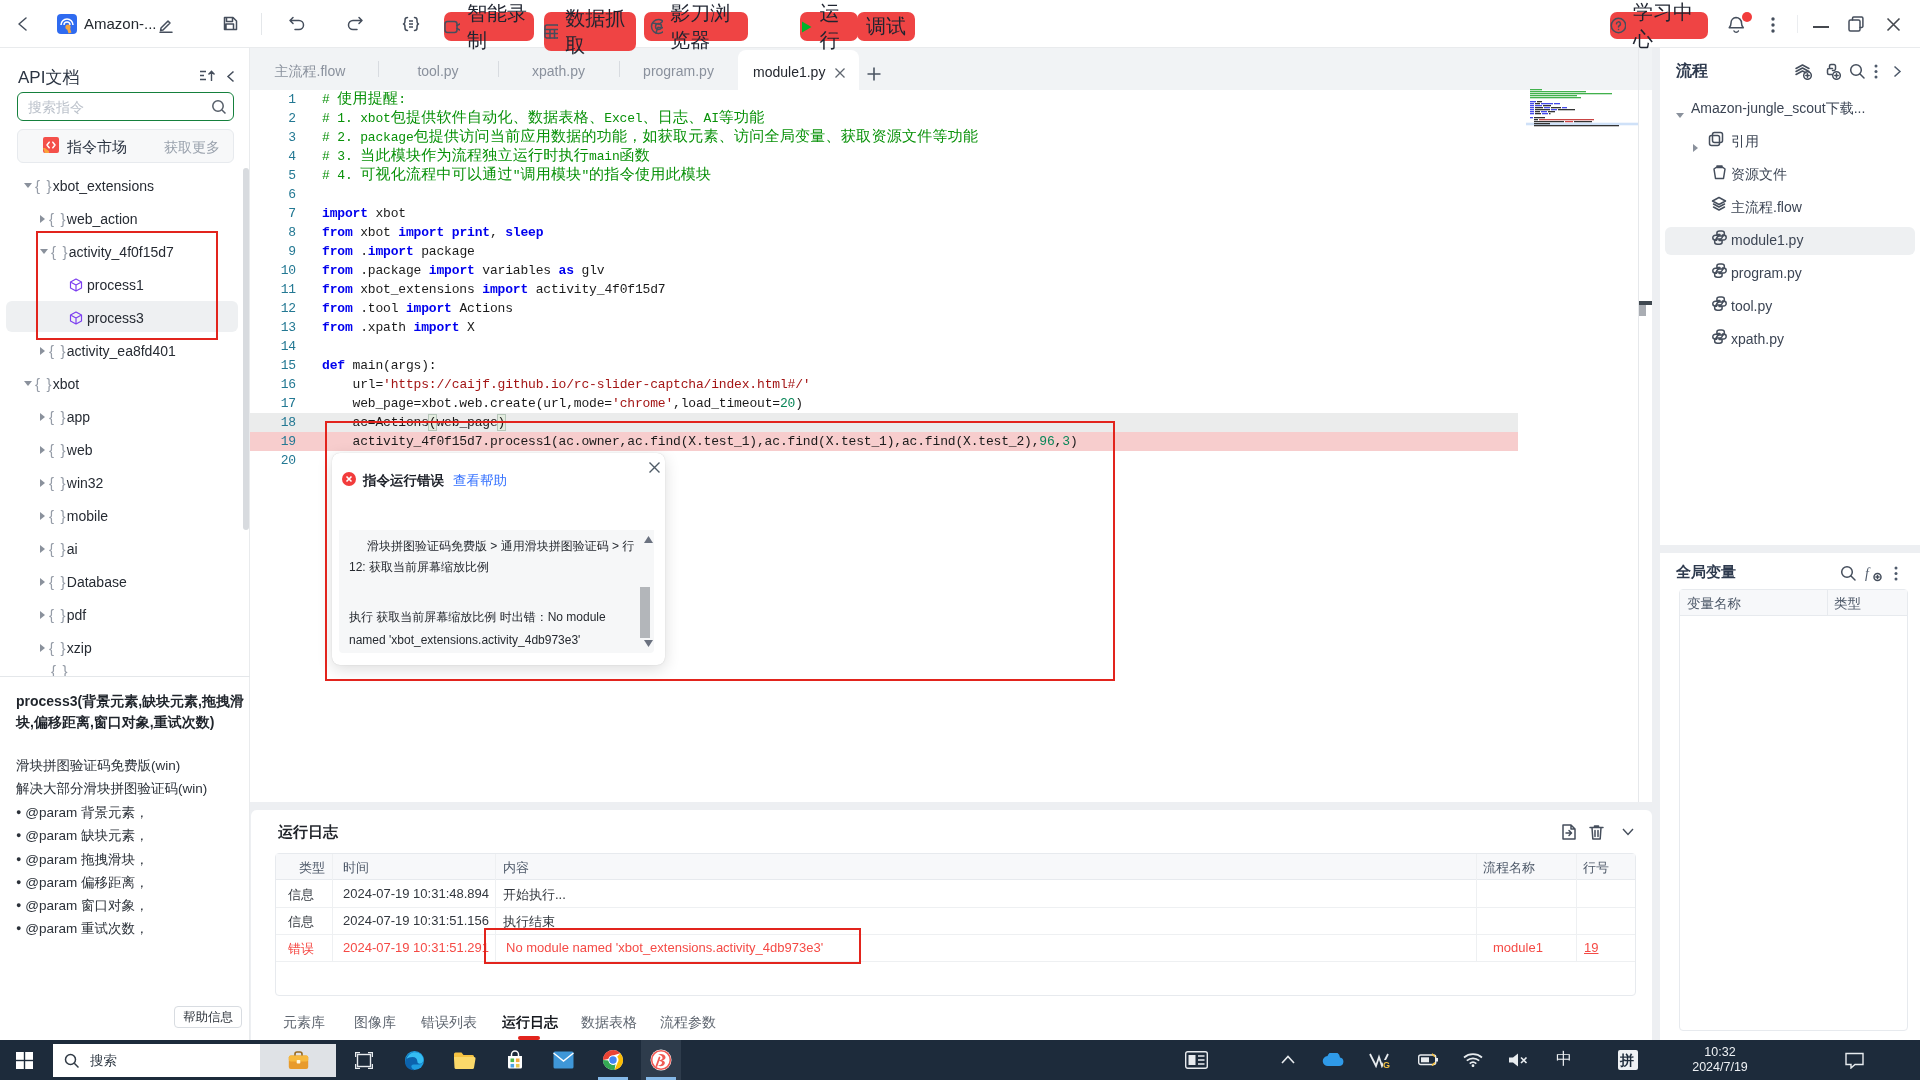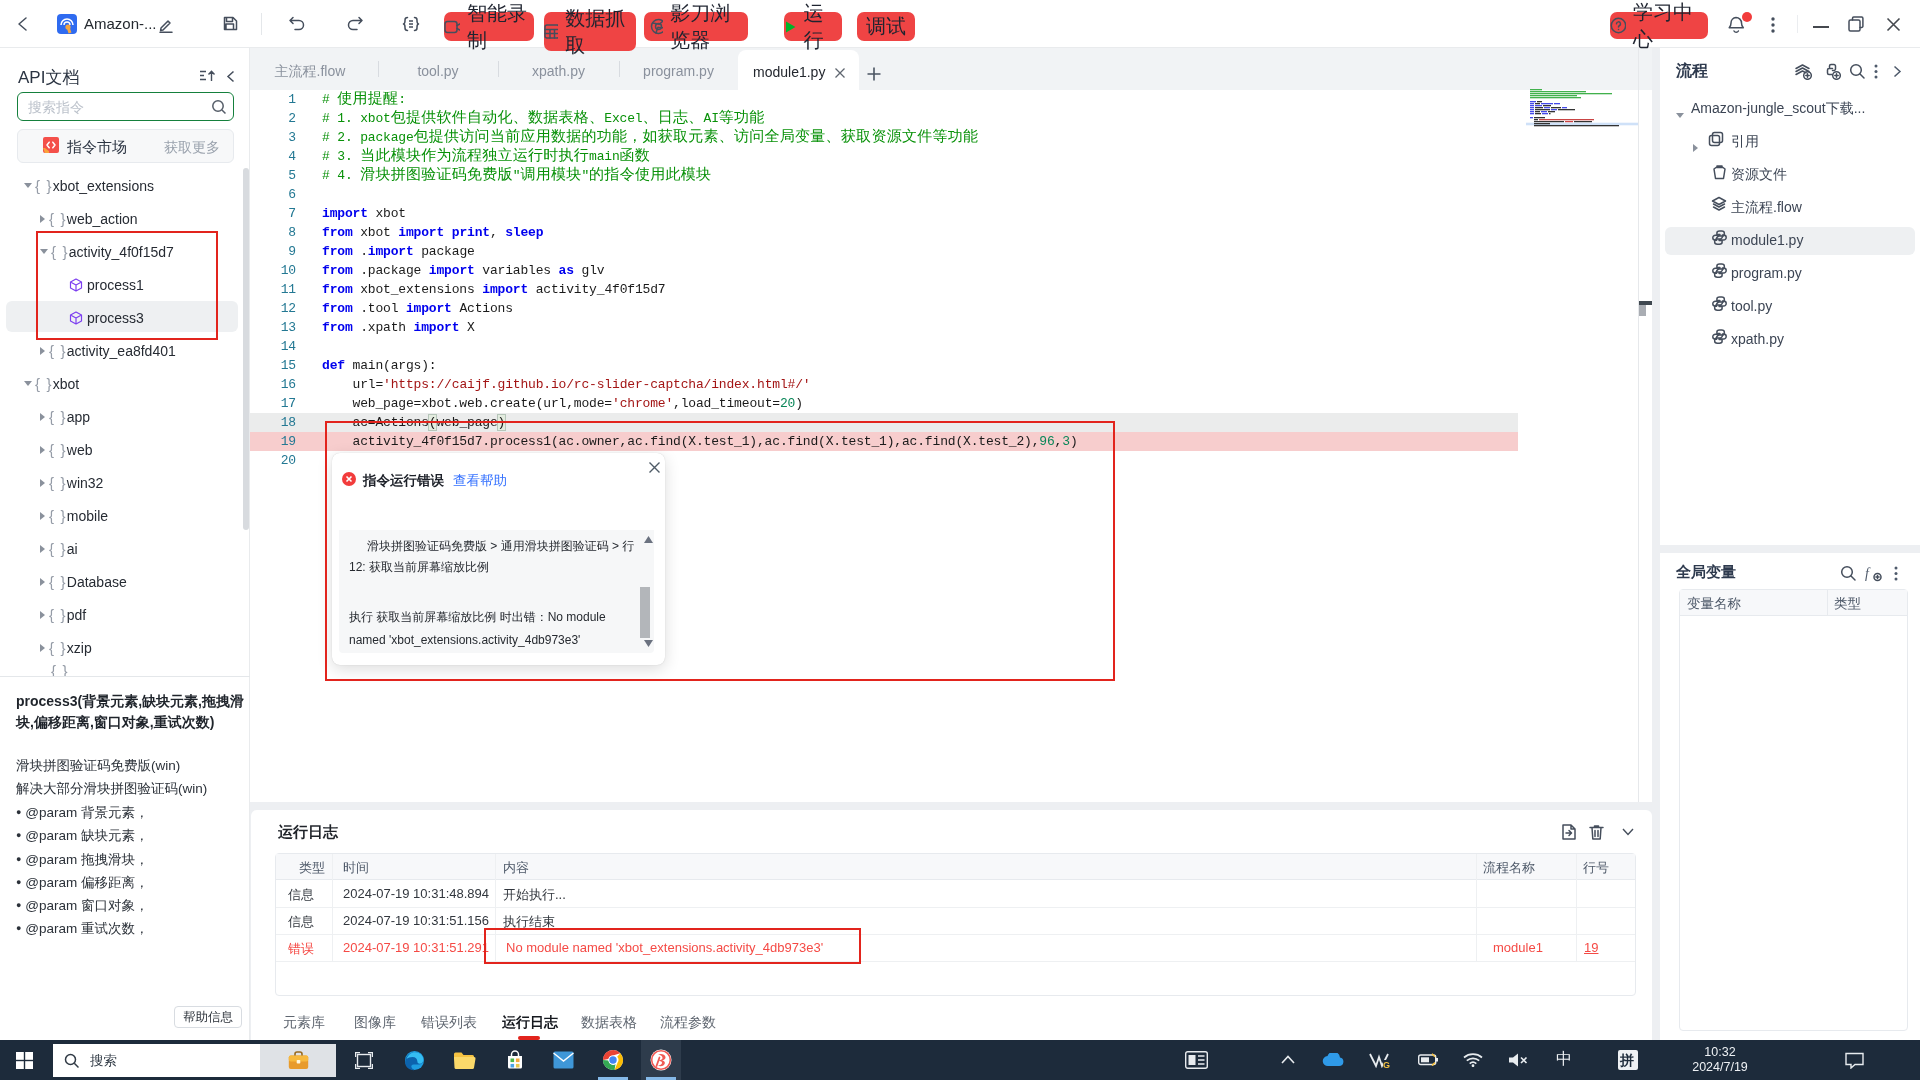--- a/index.html
+++ b/index.html
@@ -68,21 +68,21 @@
       <span>数据抓取</span>
   </div>
   <div class="btn abs" style="left:644px;top:12px;width:104px;height:29px;padding-left:6px;">
     <svg width="17" height="17">
         <circle cx="8.5" cy="8.5" r="7" class="ic" stroke-width="1.4"></circle>
         <circle cx="8.5" cy="8.5" r="3" class="ic" stroke-width="1.3"></circle>
         <path class="ic" stroke-width="1.3" d="M2.5 5 l6.2 1 M13 3 l-4 3.5 M14.8 10 l-6-0.5 M6 14.8 l2-5.5"></path>
       </svg>
       <span>影刀浏览器</span>
   </div>
-  <div class="btn abs" style="left:784px;top:12px;width:58px;height:29px;">
+  <div class="btn abs" style="left:800px;top:12px;width:58px;height:29px;">
     <svg width="13" height="14">
         <path d="M2 1.5 L11.5 7 L2 12.5 Z" fill="#00b42a"></path>
       </svg>
       <span>运行</span>
   </div>
   <div class="btn abs" style="left:857px;top:12px;width:58px;height:29px;">
       <span>调试</span>
     </div>
   <div class="btn abs" style="left:1610px;top:12px;width:98px;height:27px;">
     <svg width="17" height="17">
@@ -214,21 +214,21 @@
     <div class="abs" style="left:0;top:341.5px;width:1268px;height:19px;background:#f7cdcd;"></div>
     <div class="lnum" style="left:0;top:-0.5px;">1</div>
     <div class="codeline" style="left:72px;top:-0.5px;"><span class="cmt"># <span class="cj">使用提醒</span>:</span></div>
     <div class="lnum" style="left:0;top:18.5px;">2</div>
     <div class="codeline" style="left:72px;top:18.5px;"><span class="cmt"># 1. xbot<span class="cj">包提供软件自动化、数据表格、</span>Excel<span class="cj">、日志、</span>AI<span class="cj">等功能</span></span></div>
     <div class="lnum" style="left:0;top:37.5px;">3</div>
     <div class="codeline" style="left:72px;top:37.5px;"><span class="cmt"># 2. package<span class="cj">包提供访问当前应用数据的功能，如获取元素、访问全局变量、获取资源文件等功能</span></span></div>
     <div class="lnum" style="left:0;top:56.5px;">4</div>
     <div class="codeline" style="left:72px;top:56.5px;"><span class="cmt"># 3. <span class="cj">当此模块作为流程独立运行时执行</span>main<span class="cj">函数</span></span></div>
     <div class="lnum" style="left:0;top:75.5px;">5</div>
-    <div class="codeline" style="left:72px;top:75.5px;"><span class="cmt"># 4. <span class="cj">滑块拼图验证码免费版</span>"<span class="cj">调用模块</span>"<span class="cj">的指令使用此模块</span></span></div>
+    <div class="codeline" style="left:72px;top:75.5px;"><span class="cmt"># 4. <span class="cj">可视化流程中可以通过</span>"<span class="cj">调用模块</span>"<span class="cj">的指令使用此模块</span></span></div>
     <div class="lnum" style="left:0;top:94.5px;">6</div>
     <div class="lnum" style="left:0;top:113.5px;">7</div>
     <div class="codeline" style="left:72px;top:113.5px;"><span class="kw">import</span> xbot</div>
     <div class="lnum" style="left:0;top:132.5px;">8</div>
     <div class="codeline" style="left:72px;top:132.5px;"><span class="kw">from</span> xbot <span class="kw">import</span> <span class="kw">print</span>, <span class="kw">sleep</span></div>
     <div class="lnum" style="left:0;top:151.5px;">9</div>
     <div class="codeline" style="left:72px;top:151.5px;"><span class="kw">from</span> .<span class="kw">import</span> package</div>
     <div class="lnum" style="left:0;top:170.5px;">10</div>
     <div class="codeline" style="left:72px;top:170.5px;"><span class="kw">from</span> .package <span class="kw">import</span> variables <span class="kw">as</span> glv</div>
     <div class="lnum" style="left:0;top:189.5px;">11</div>

